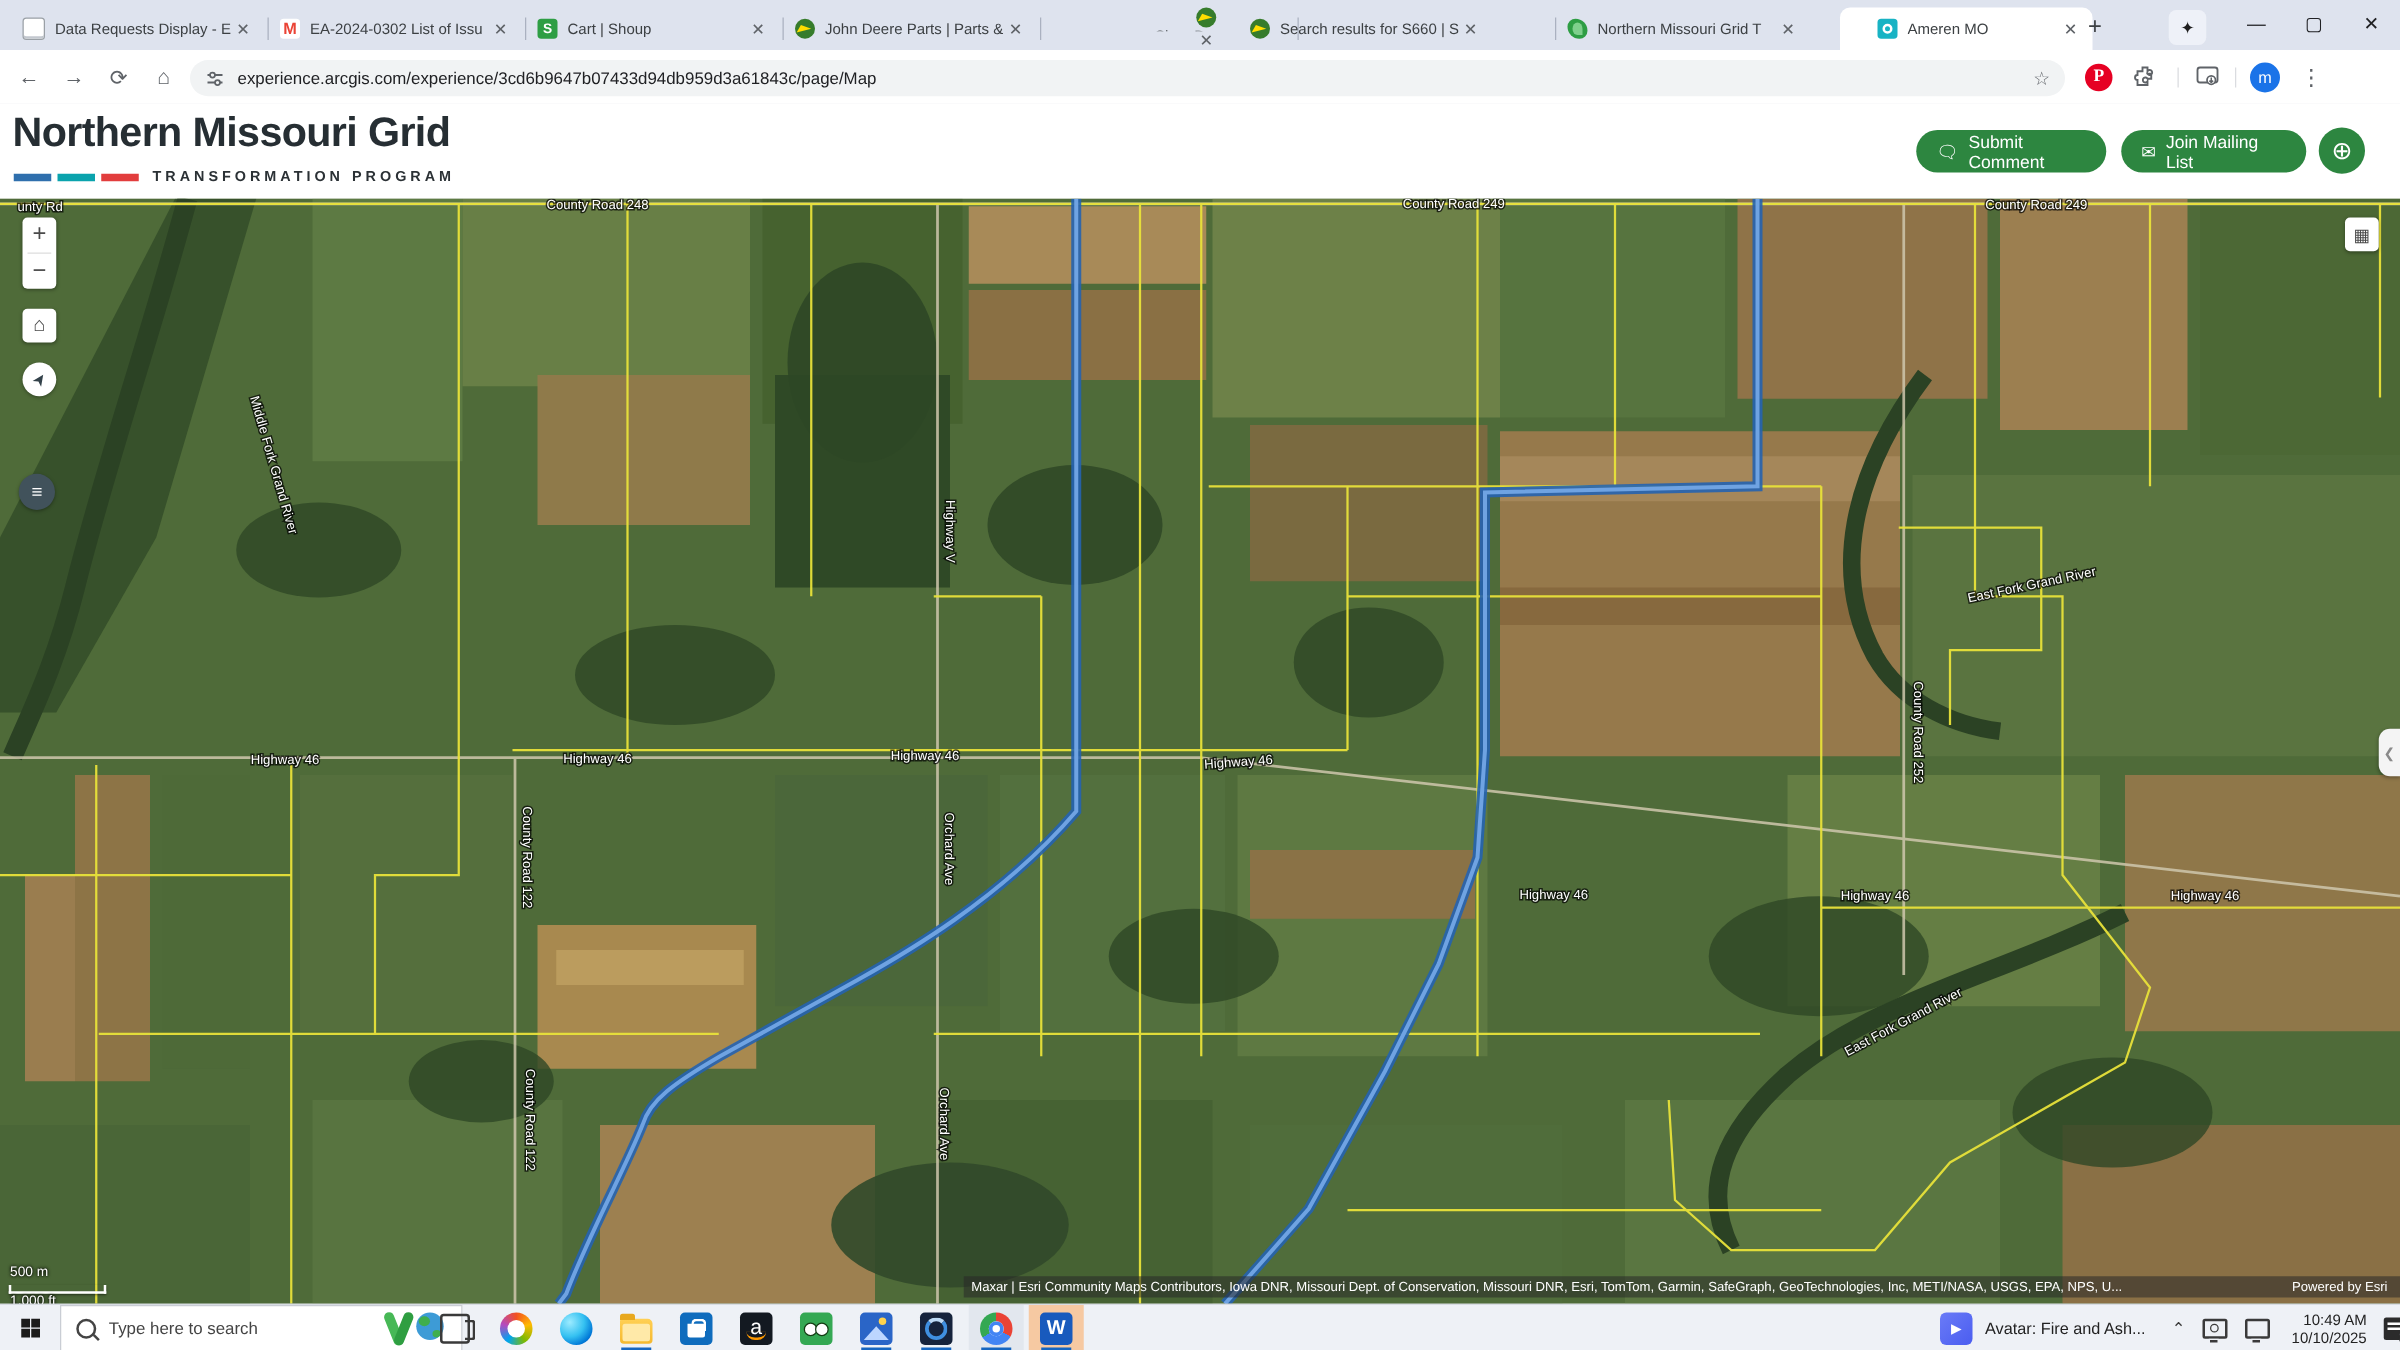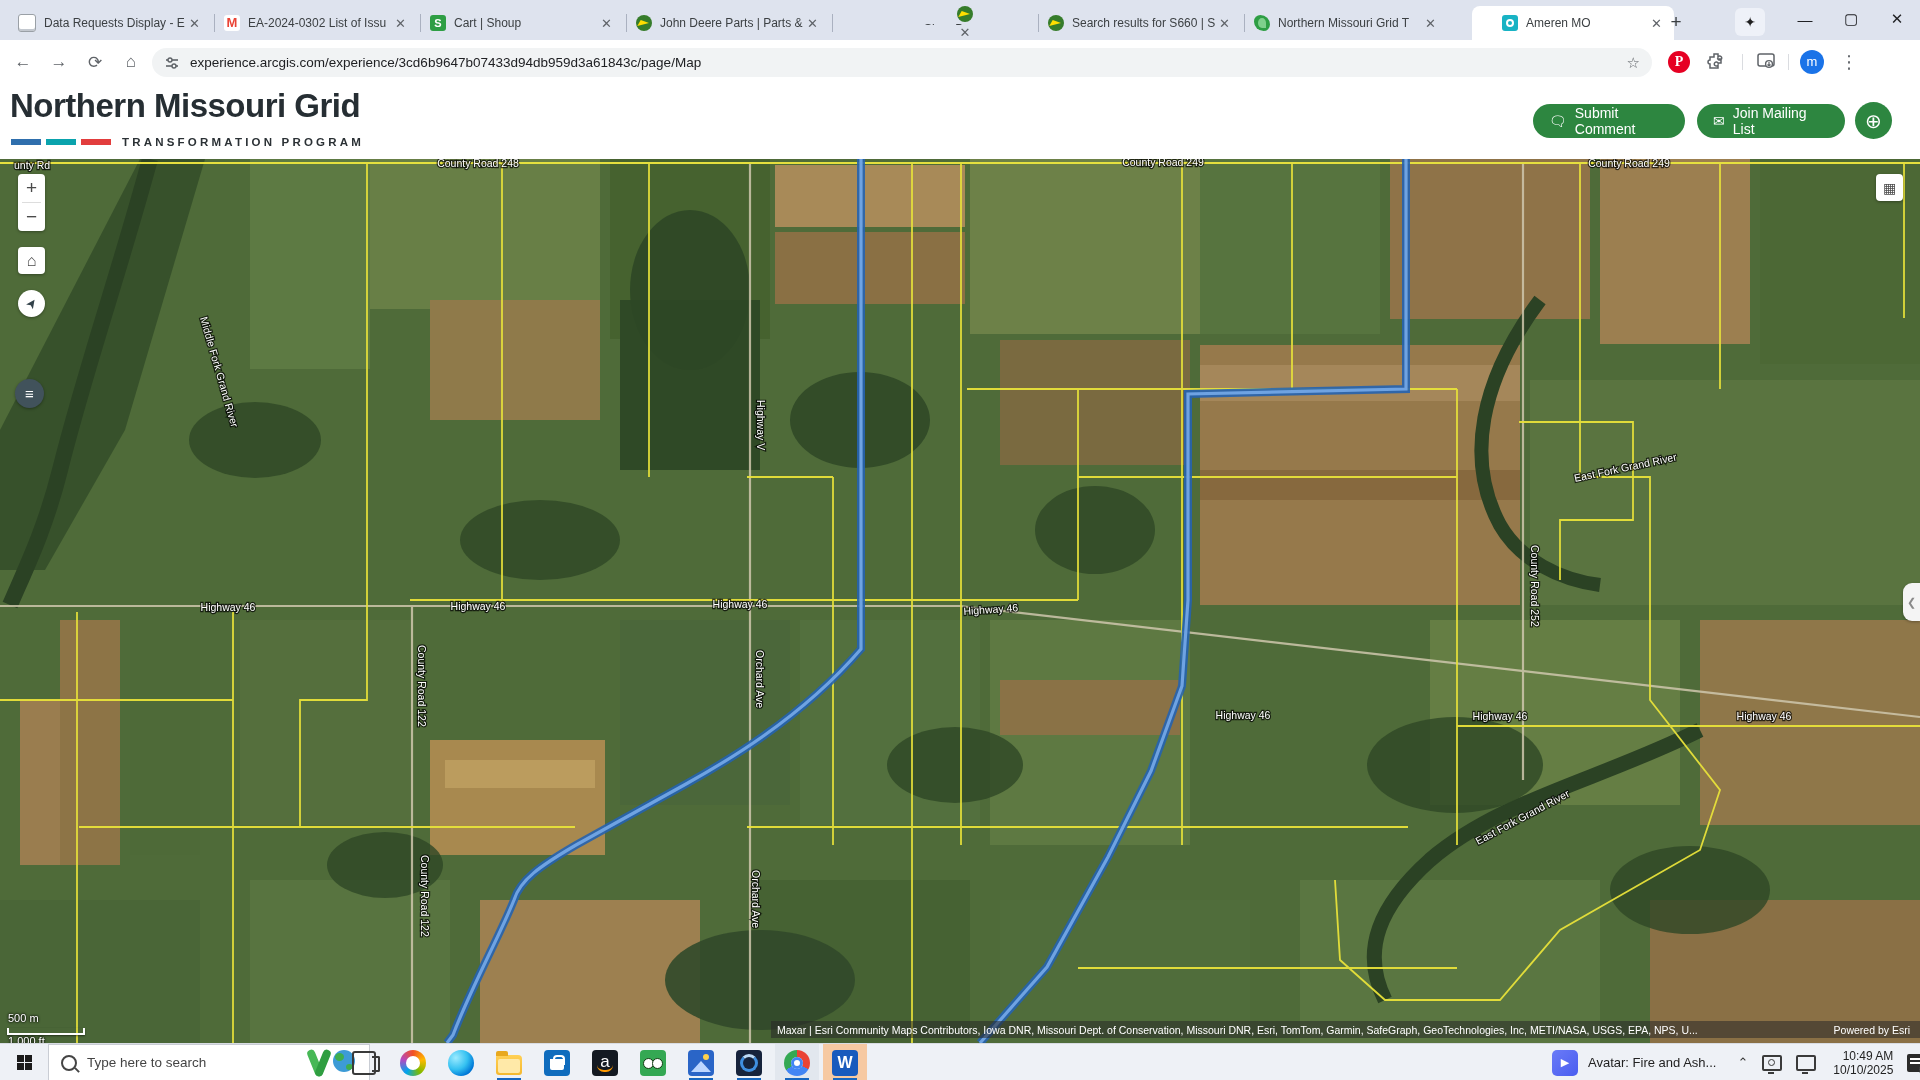--- a/index.html
+++ b/index.html
@@ -155,21 +155,21 @@
     <span class="ttl">John Deere Parts | Parts &amp;</span>
     <span class="x">✕</span>
   </div>
   <div class="tabsep abs" style="left:832px;"></div>
   <div class="tab abs" style="left:864px;flex-direction:column;">
     <span class="fav fav-deere"></span>
     <span class="ttl">Shop.Deere.com</span>
     <span class="x">✕</span>
   </div>
   <div class="tabsep abs" style="left:1038px;"></div>
-  <div class="tab abs" style="left:1040px;">
+  <div class="tab abs" style="left:992px;">
     <span class="fav fav-deere"></span>
     <span class="ttl">Search results for S660 | S</span>
     <span class="x">✕</span>
   </div>
   <div class="tabsep abs" style="left:1244px;"></div>
   <div class="tab abs" style="left:1246px;">
     <span class="fav fav-nmg"></span>
     <span class="ttl">Northern Missouri Grid T</span>
     <span class="x">✕</span>
   </div>

